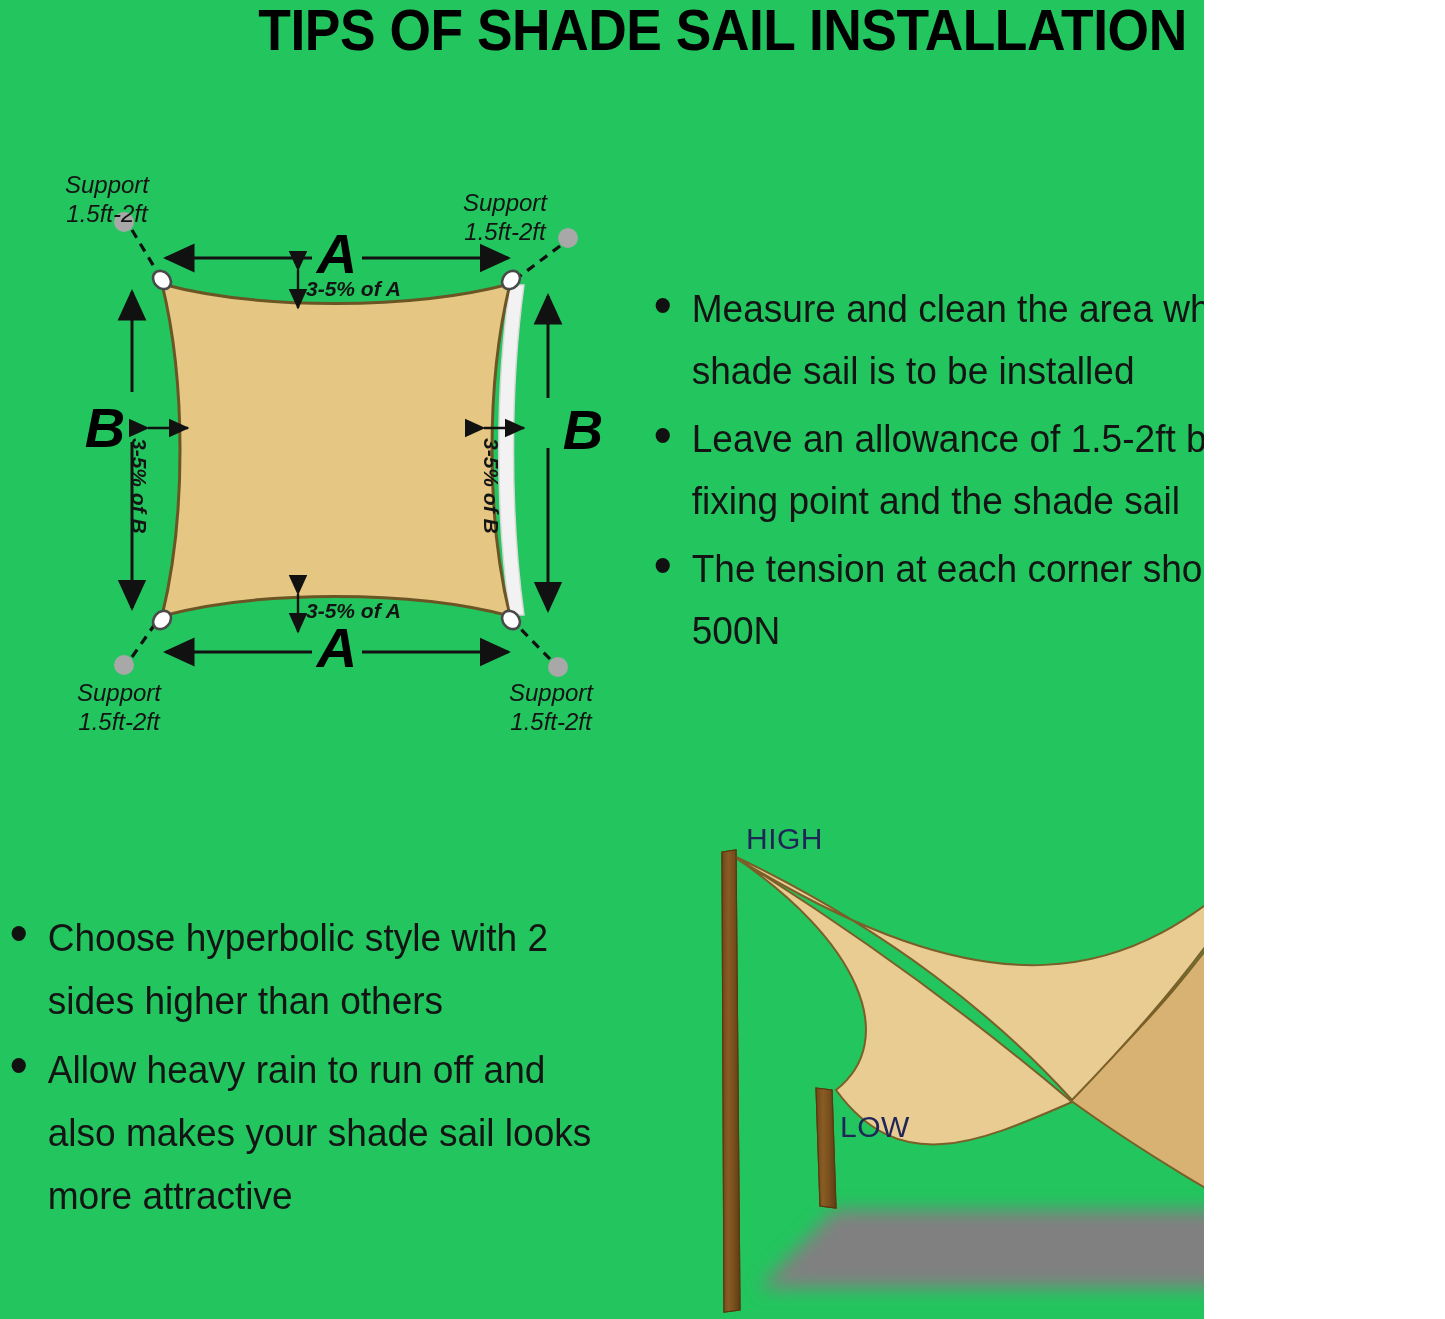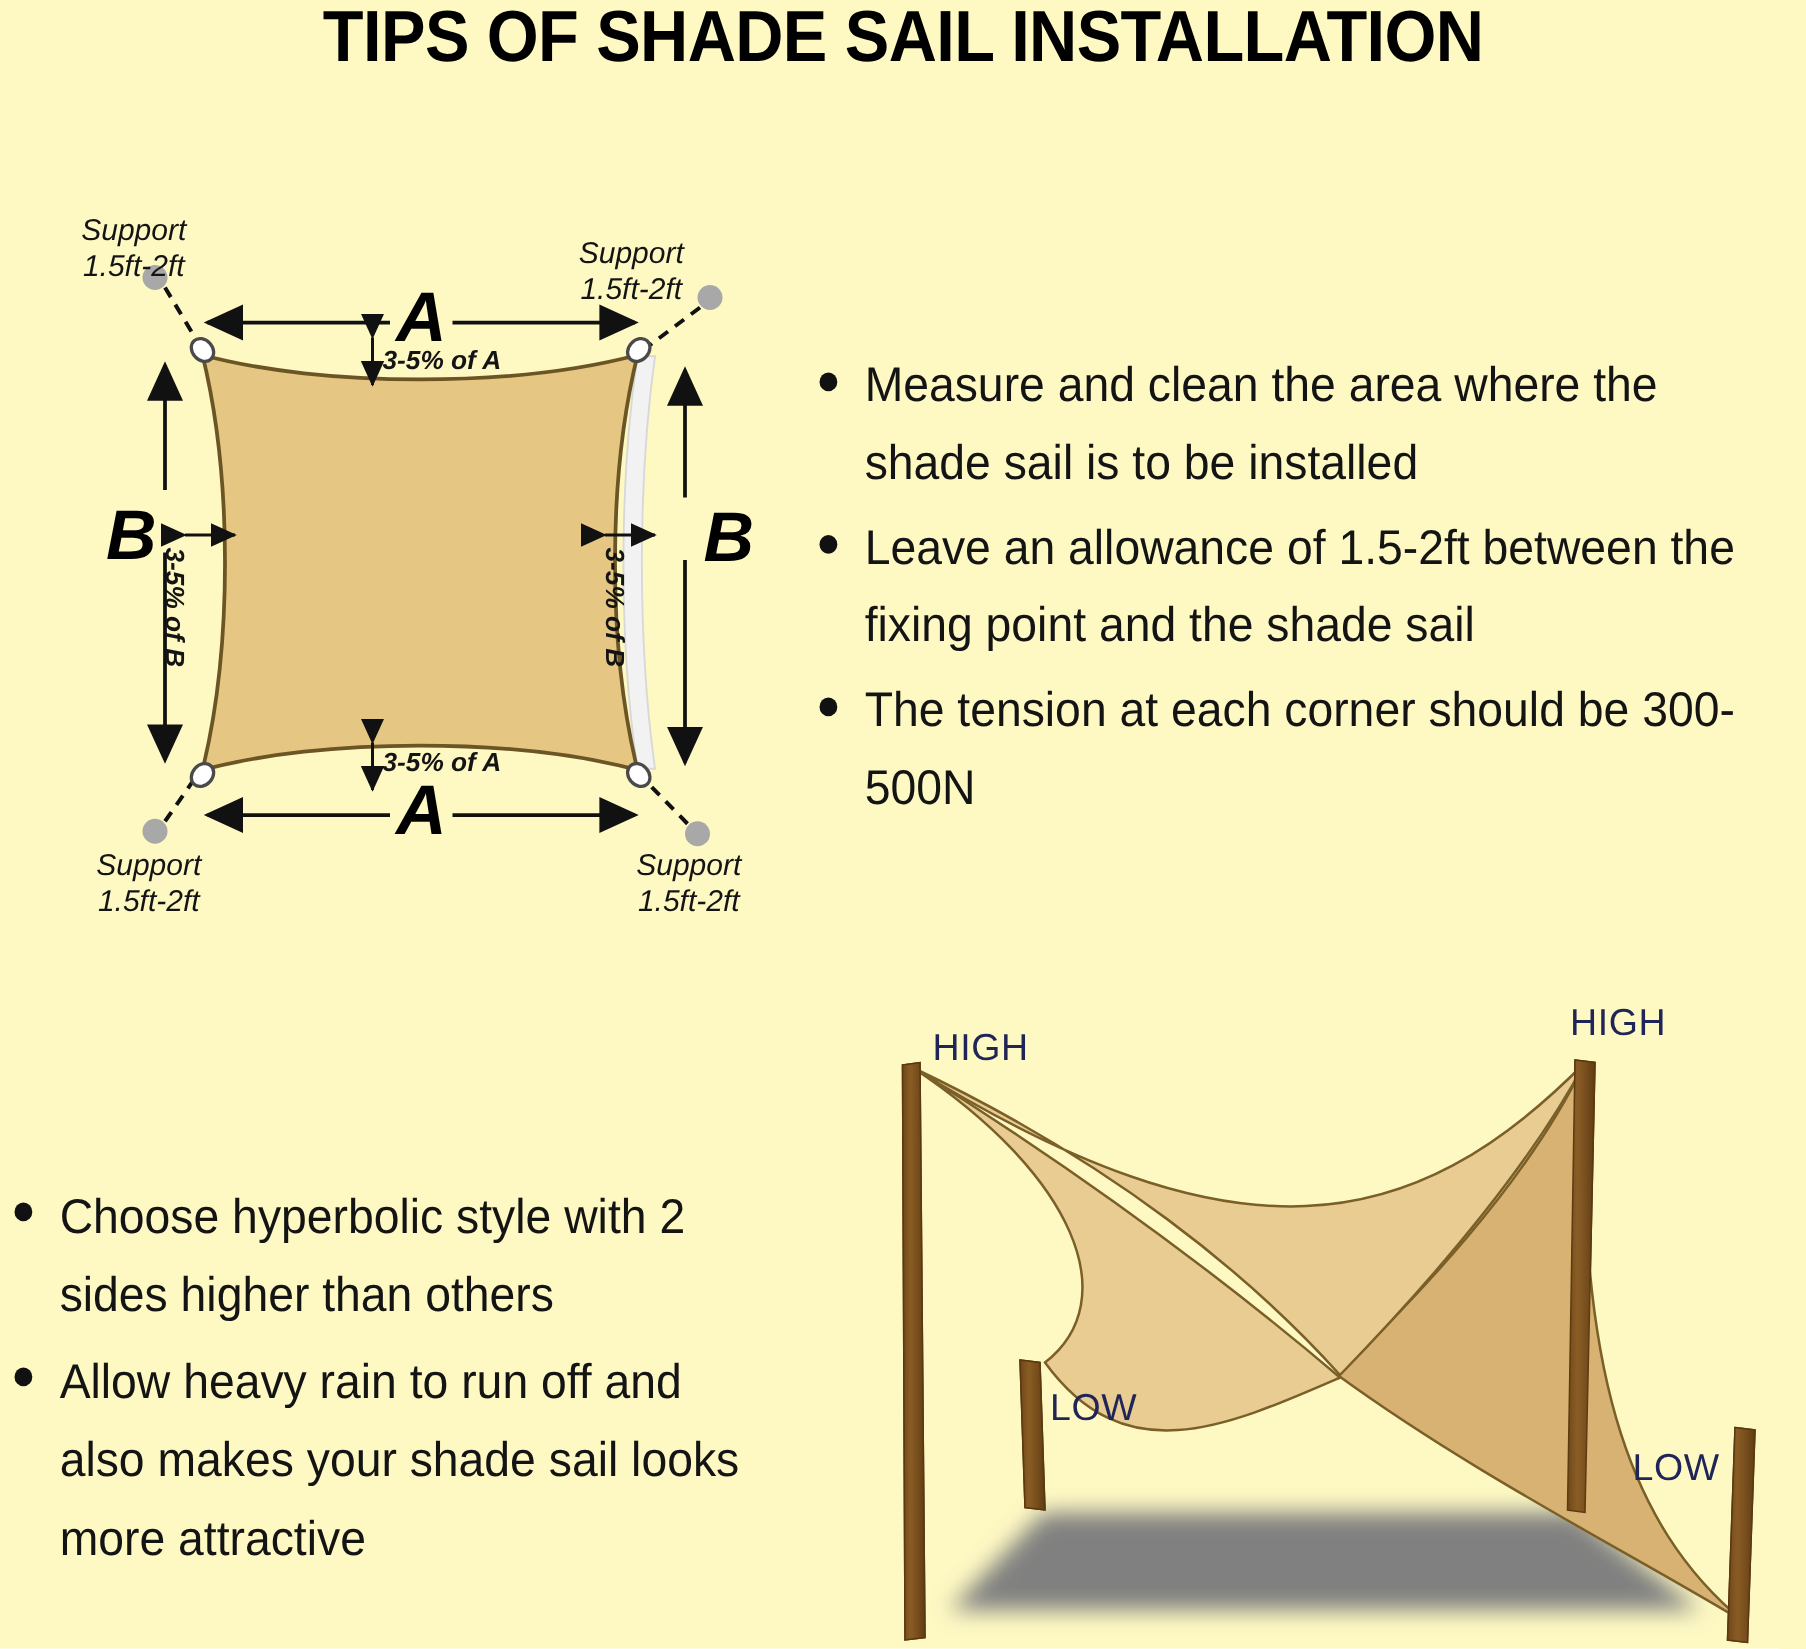--- a/index.html
+++ b/index.html
@@ -7,23 +7,23 @@
     margin: 0;
     padding: 0;
     background: #ffffff;
   }
   body {
     font-family: "Liberation Sans", sans-serif;
     color: #111111;
   }
   #page {
     position: relative;
-    width: 1445px;
+    width: 1204px;
     height: 1319px;
-    background: #fef9c3;
+    background: #22c55e;
     overflow: hidden;
   }
 
   
   #title {
     position: absolute;
     left: 0;
     top: 0;
     width: 1445px;
     height: 62px;
@@ -89,21 +89,21 @@
     top: 278px;
     width: 800px;
   }
   #bullets-right .bullet-item {
     font-size: 39px;
     line-height: 62px;
   }
 
   #bullets-left {
     left: 4px;
-    top: 942px;
+    top: 906px;
     width: 620px;
   }
   #bullets-left .bullet-item {
     font-size: 39px;
     line-height: 63px;
   }
 
   
   #diagram-hyperbolic {
     position: absolute;

